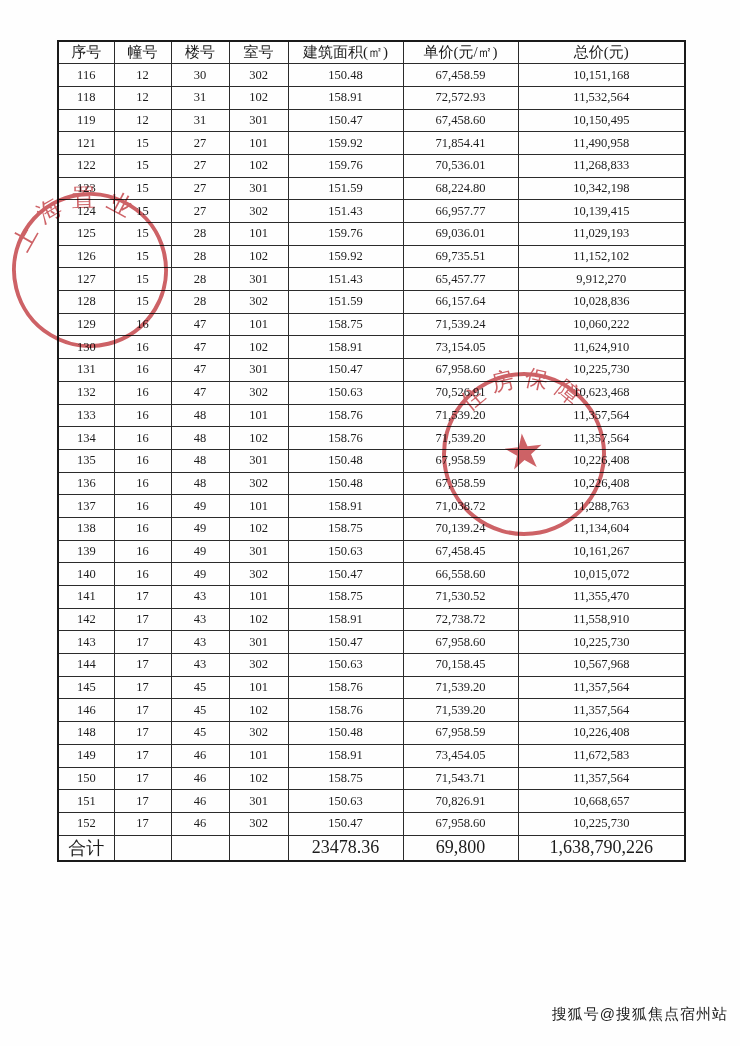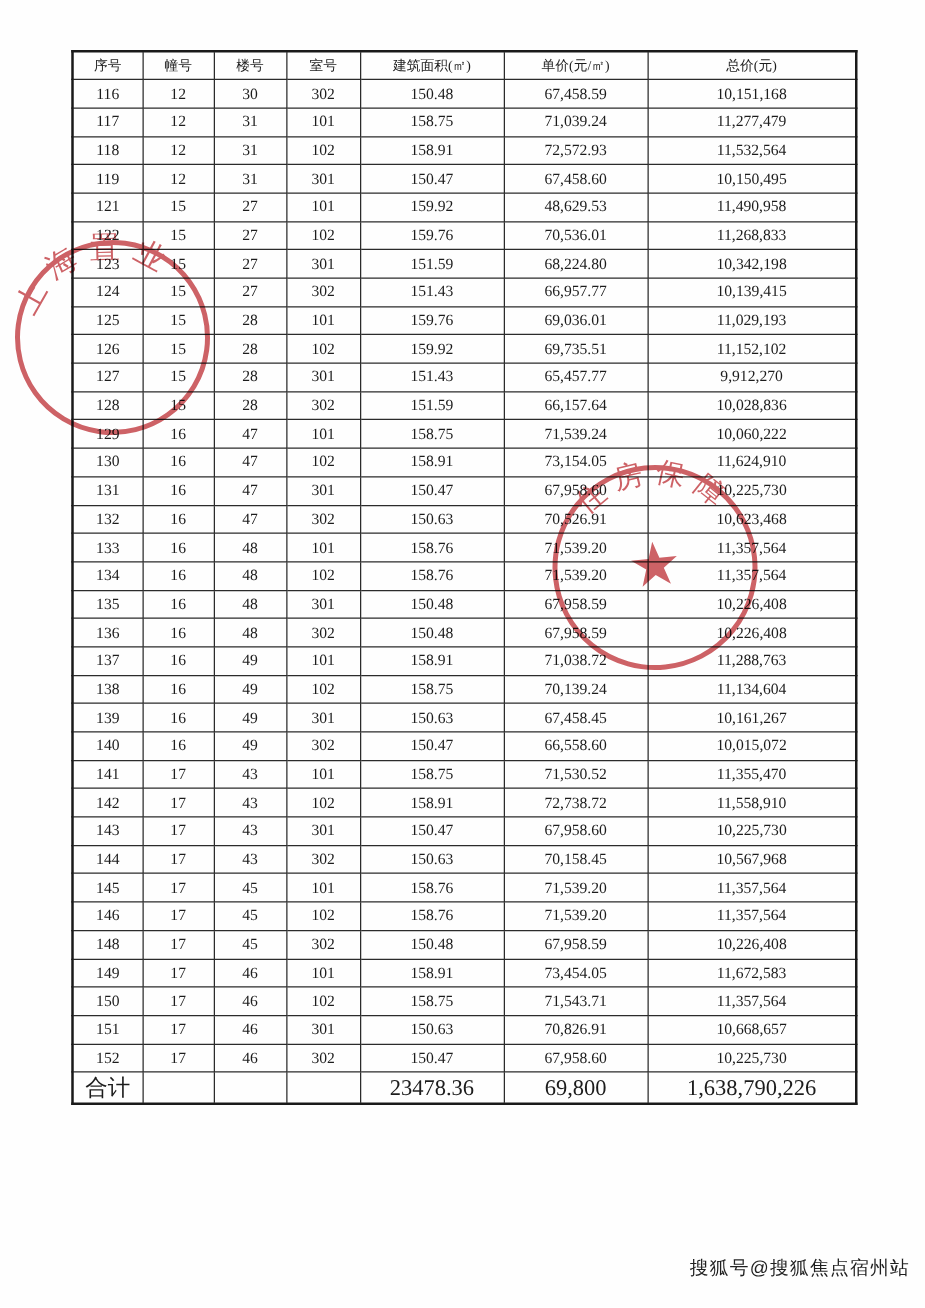--- a/index.html
+++ b/index.html
@@ -29,21 +29,21 @@
     border: 1px solid #2b2b2b;
     text-align: center;
     vertical-align: middle;
     font-size: 12.5px;
     font-weight: normal;
     height: 22.7px;
     padding: 0 2px;
     white-space: nowrap;
     overflow: hidden;
   }
-  th { font-size: 11px; }
+  th { font-size: 15px; }
   tr.total td { font-size: 18px; }
   .stamp {
     position: absolute;
     mix-blend-mode: multiply;
     opacity: 0.8;
     pointer-events: none;
   }
   .stamp-left  { left: 4px;  top: 184px; transform: rotate(-14deg); }
   .stamp-right { left: 432px; top: 362px; transform: rotate(-6deg); }
   .watermark {
@@ -87,29 +87,20 @@
         <tr>
           <td>116</td>
           <td>12</td>
           <td>30</td>
           <td>302</td>
           <td>150.48</td>
           <td>67,458.59</td>
           <td>10,151,168</td>
         </tr>
         <tr>
-          <td>117</td>
-          <td>12</td>
-          <td>31</td>
-          <td>101</td>
-          <td>158.75</td>
-          <td>71,039.24</td>
-          <td>11,277,479</td>
-        </tr>
-        <tr>
           <td>118</td>
           <td>12</td>
           <td>31</td>
           <td>102</td>
           <td>158.91</td>
           <td>72,572.93</td>
           <td>11,532,564</td>
         </tr>
         <tr>
           <td>119</td>
@@ -119,21 +110,21 @@
           <td>150.47</td>
           <td>67,458.60</td>
           <td>10,150,495</td>
         </tr>
         <tr>
           <td>121</td>
           <td>15</td>
           <td>27</td>
           <td>101</td>
           <td>159.92</td>
-          <td>48,629.53</td>
+          <td>71,854.41</td>
           <td>11,490,958</td>
         </tr>
         <tr>
           <td>122</td>
           <td>15</td>
           <td>27</td>
           <td>102</td>
           <td>159.76</td>
           <td>70,536.01</td>
           <td>11,268,833</td>

